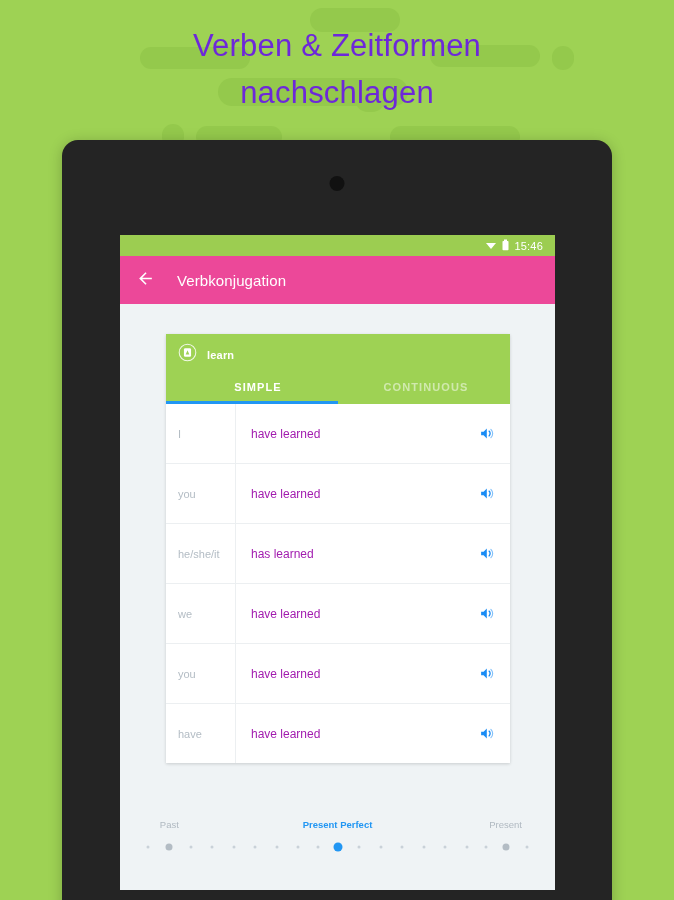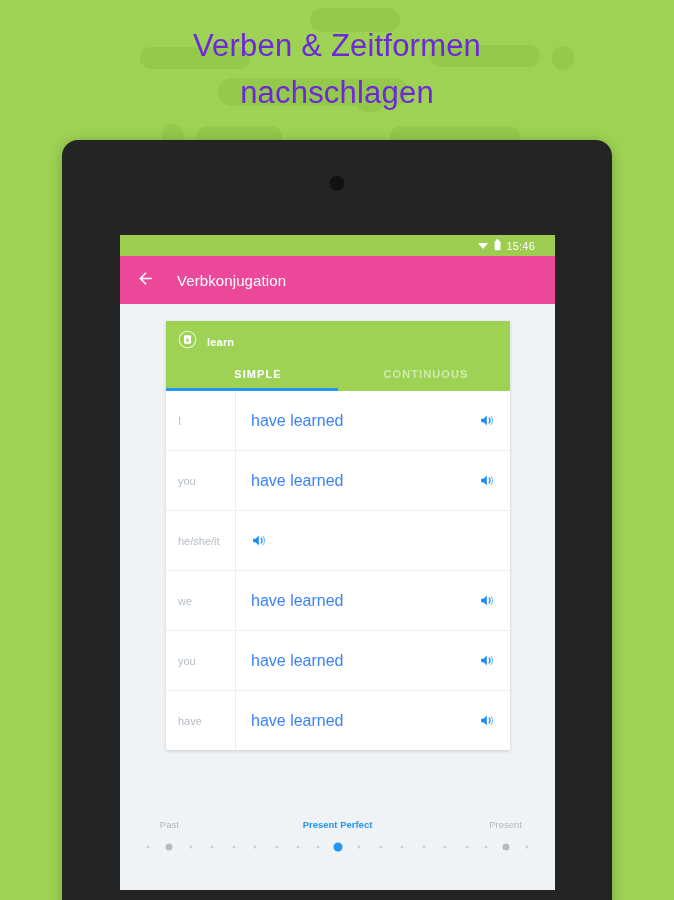--- a/index.html
+++ b/index.html
@@ -73,21 +73,21 @@
     background: #eff3f5;
     overflow: hidden;
   }
 
   #status-bar {
     height: 21px;
     background: #9ccd51;
     display: flex;
     align-items: center;
     justify-content: flex-end;
-    padding-right: 20px;
+    padding-right: 12px;
     gap: 5px;
   }
   #status-bar .sb-icon { display: block; }
   #status-clock {
     color: #ffffff;
     font-size: 11px;
     letter-spacing: 0.2px;
   }
 
   #app-bar {
@@ -107,21 +107,21 @@
   
   #content {
     position: relative;
     height: 586px;
     background: #eff3f5;
   }
 
   #conj-card {
     position: absolute;
     left: 46px;
-    top: 17px;
+    top: 30px;
     width: 344px;
     background: #ffffff;
     box-shadow: 0 1px 3px rgba(0,0,0,0.16);
   }
 
   #card-header {
     background: #9ed254;
     padding: 9px 0 0 0;
   }
   #verb-row {
@@ -170,22 +170,22 @@
     color: #b3bcc4;
     font-size: 11px;
     border-right: 1px solid #eceff1;
     height: 100%;
     display: flex;
     align-items: center;
   }
   .conj-form {
     flex: 1;
     padding-left: 15px;
-    color: #3b82f6;
-    font-size: 16px;
+    color: #a21caf;
+    font-size: 12px;
   }
   .conj-speaker {
     width: 46px;
     display: flex;
     align-items: center;
     justify-content: center;
   }
 
   
   #tense-pager {
@@ -312,20 +312,21 @@
               <div class="conj-speaker">
                 <svg width="17" height="17" viewBox="0 0 24 24">
                   <path d="M3 9.5v5h3.5L11 19V5L6.5 9.5H3z" fill="#1a8cf5"></path>
                   <path d="M14.2 8.6a4.6 4.6 0 010 6.8" fill="none" stroke="#1a8cf5" stroke-width="1.9" stroke-linecap="round"></path>
                   <path d="M16.8 6.2a8 8 0 010 11.6" fill="none" stroke="#1a8cf5" stroke-width="1.6" stroke-linecap="round" opacity="0.55"></path>
                 </svg>
               </div>
             </div>
             <div class="conj-row">
               <div class="conj-pronoun">he/she/it</div>
+              <div class="conj-form">has learned</div>
               <div class="conj-speaker">
                 <svg width="17" height="17" viewBox="0 0 24 24">
                   <path d="M3 9.5v5h3.5L11 19V5L6.5 9.5H3z" fill="#1a8cf5"></path>
                   <path d="M14.2 8.6a4.6 4.6 0 010 6.8" fill="none" stroke="#1a8cf5" stroke-width="1.9" stroke-linecap="round"></path>
                   <path d="M16.8 6.2a8 8 0 010 11.6" fill="none" stroke="#1a8cf5" stroke-width="1.6" stroke-linecap="round" opacity="0.55"></path>
                 </svg>
               </div>
             </div>
             <div class="conj-row">
               <div class="conj-pronoun">we</div>

